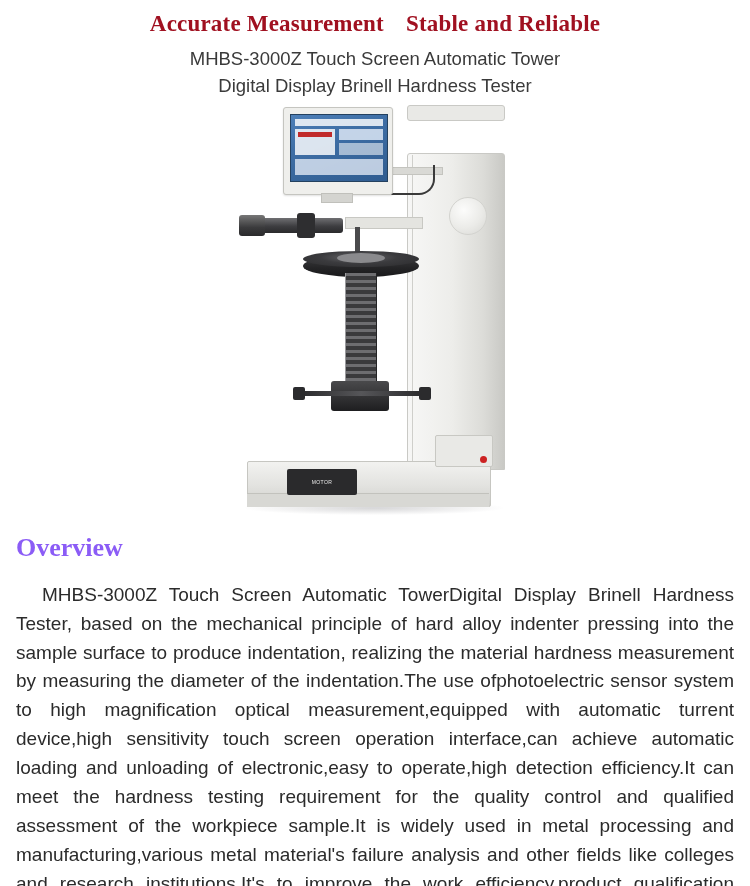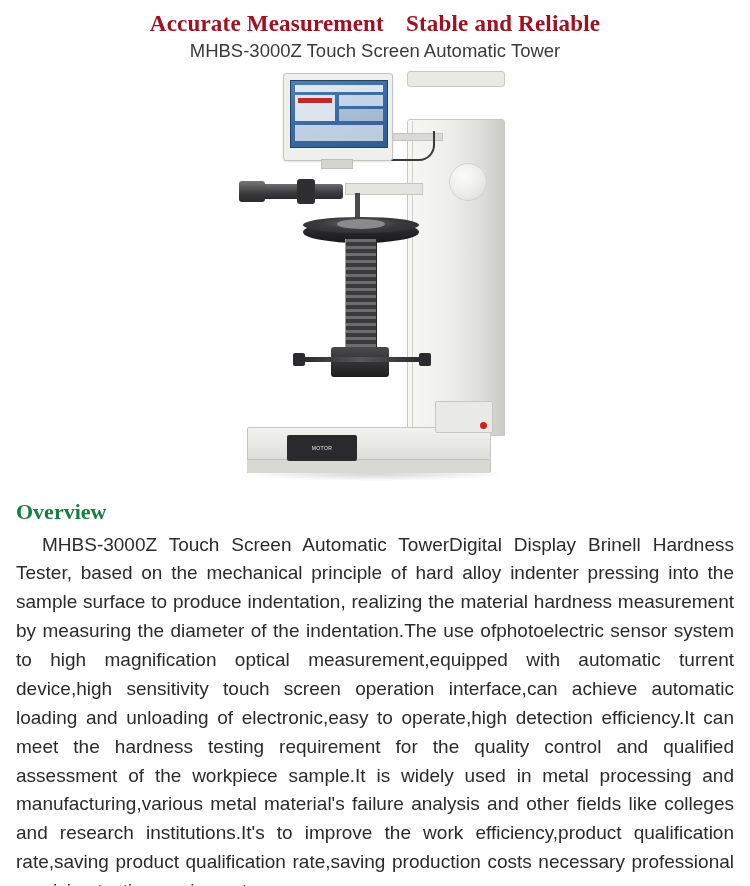--- a/index.html
+++ b/index.html
@@ -31,21 +31,21 @@
   }
   .headline .gap {
     display: inline-block;
     width: 22px;
   }
   .subtitle {
     text-align: center;
     font-size: 18.5px;
     color: #3a3a3a;
     line-height: 1.42;
-    margin-top: 2px;
+    margin-top: 10px;
     font-family: "Liberation Sans", sans-serif;
   }
   .hero {
     position: relative;
     width: 750px;
     height: 420px;
     margin-top: 6px;
   }
   .machine-wrap {
     position: absolute;
@@ -337,43 +337,44 @@
     height: 2px;
     background: #b9b9b4;
   }
   
   .section {
     padding: 0 16px;
   }
   .section-title {
     font-family: "Liberation Serif", serif;
     font-weight: bold;
-    font-size: 22px;
-    color: #15803d;
-    margin: 8px 0 6px 0;
+    font-size: 26px;
+    color: #8b5cf6;
+    margin: 8px 0 18px 0;
   }
   .body-text {
     font-size: 19px;
     line-height: 1.52;
     color: #2b2b2b;
     text-align: justify;
     text-indent: 26px;
   }
 </style>
 </head>
 <body>
 
 <div class="page">
 
   <div class="headline">
     <span>Accurate Measurement</span><span class="gap"></span><span>Stable and Reliable</span>
   </div>
 
   <div class="subtitle">
     <div>MHBS-3000Z Touch Screen Automatic Tower</div>
+    <div>Digital Display Brinell Hardness Tester</div>
   </div>
 
   <div class="hero">
     <div class="machine-wrap">
       <div class="shadow"></div>
 
       <div class="column"></div>
       <div class="column-top"></div>
       <div class="column-circle"></div>
       <div class="column-seam"></div>

